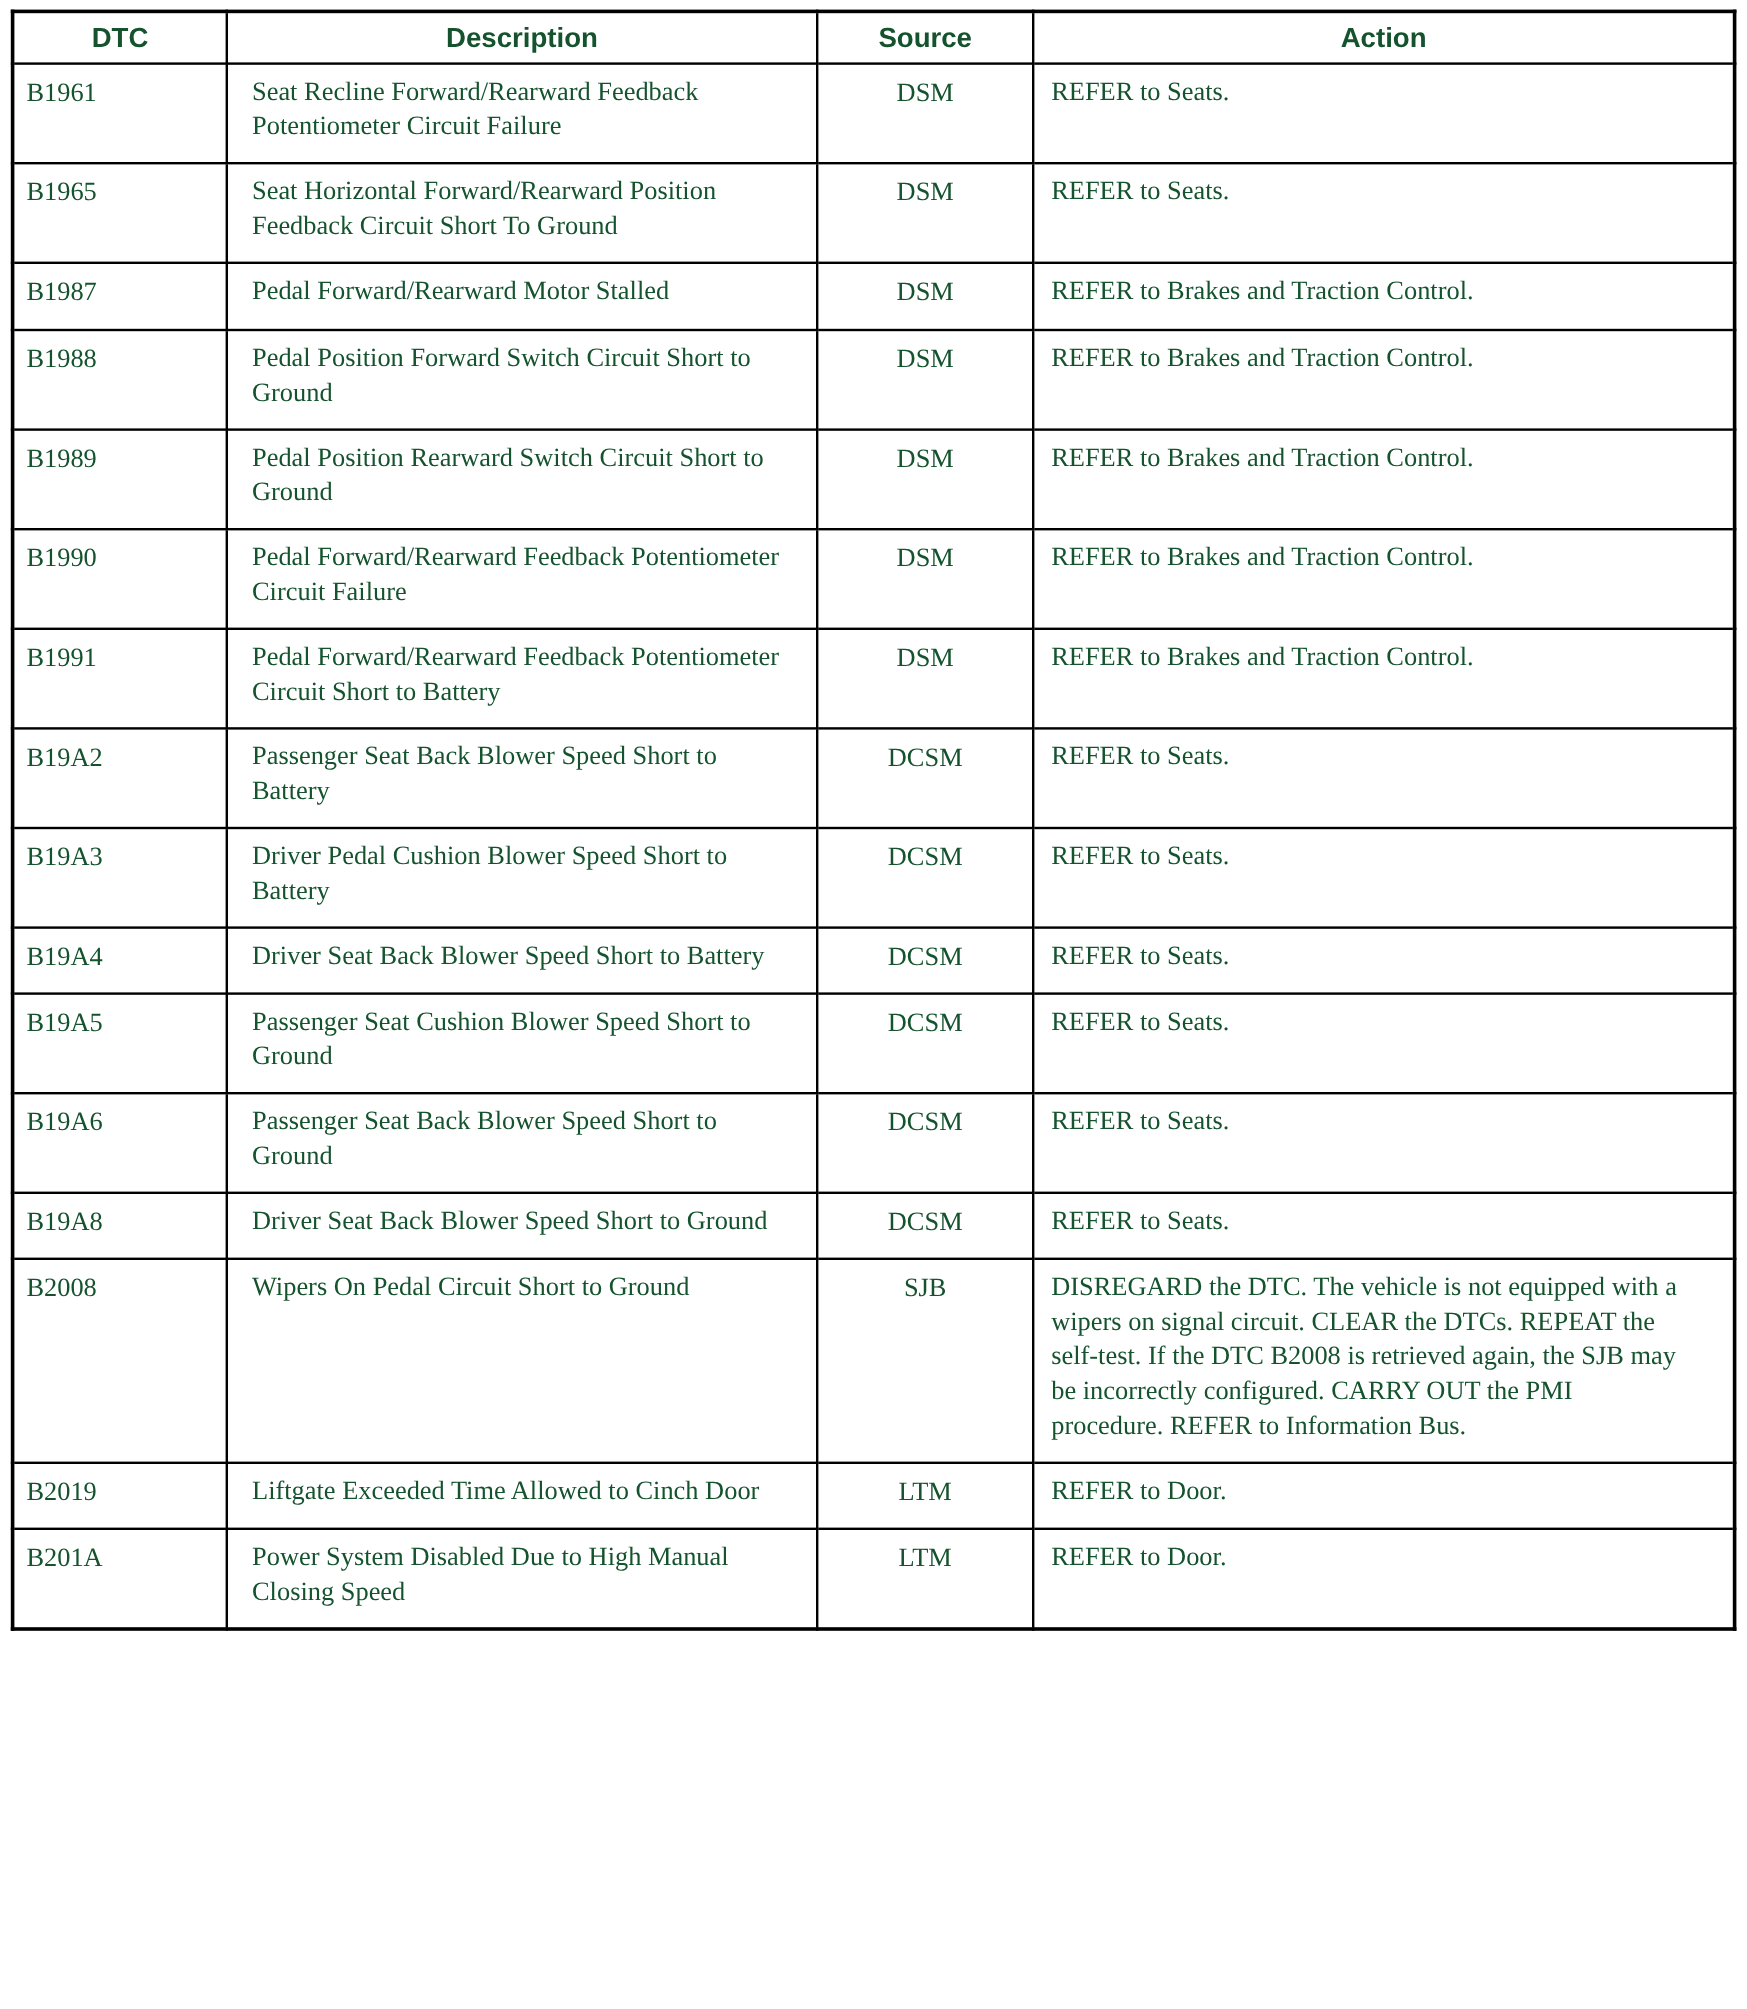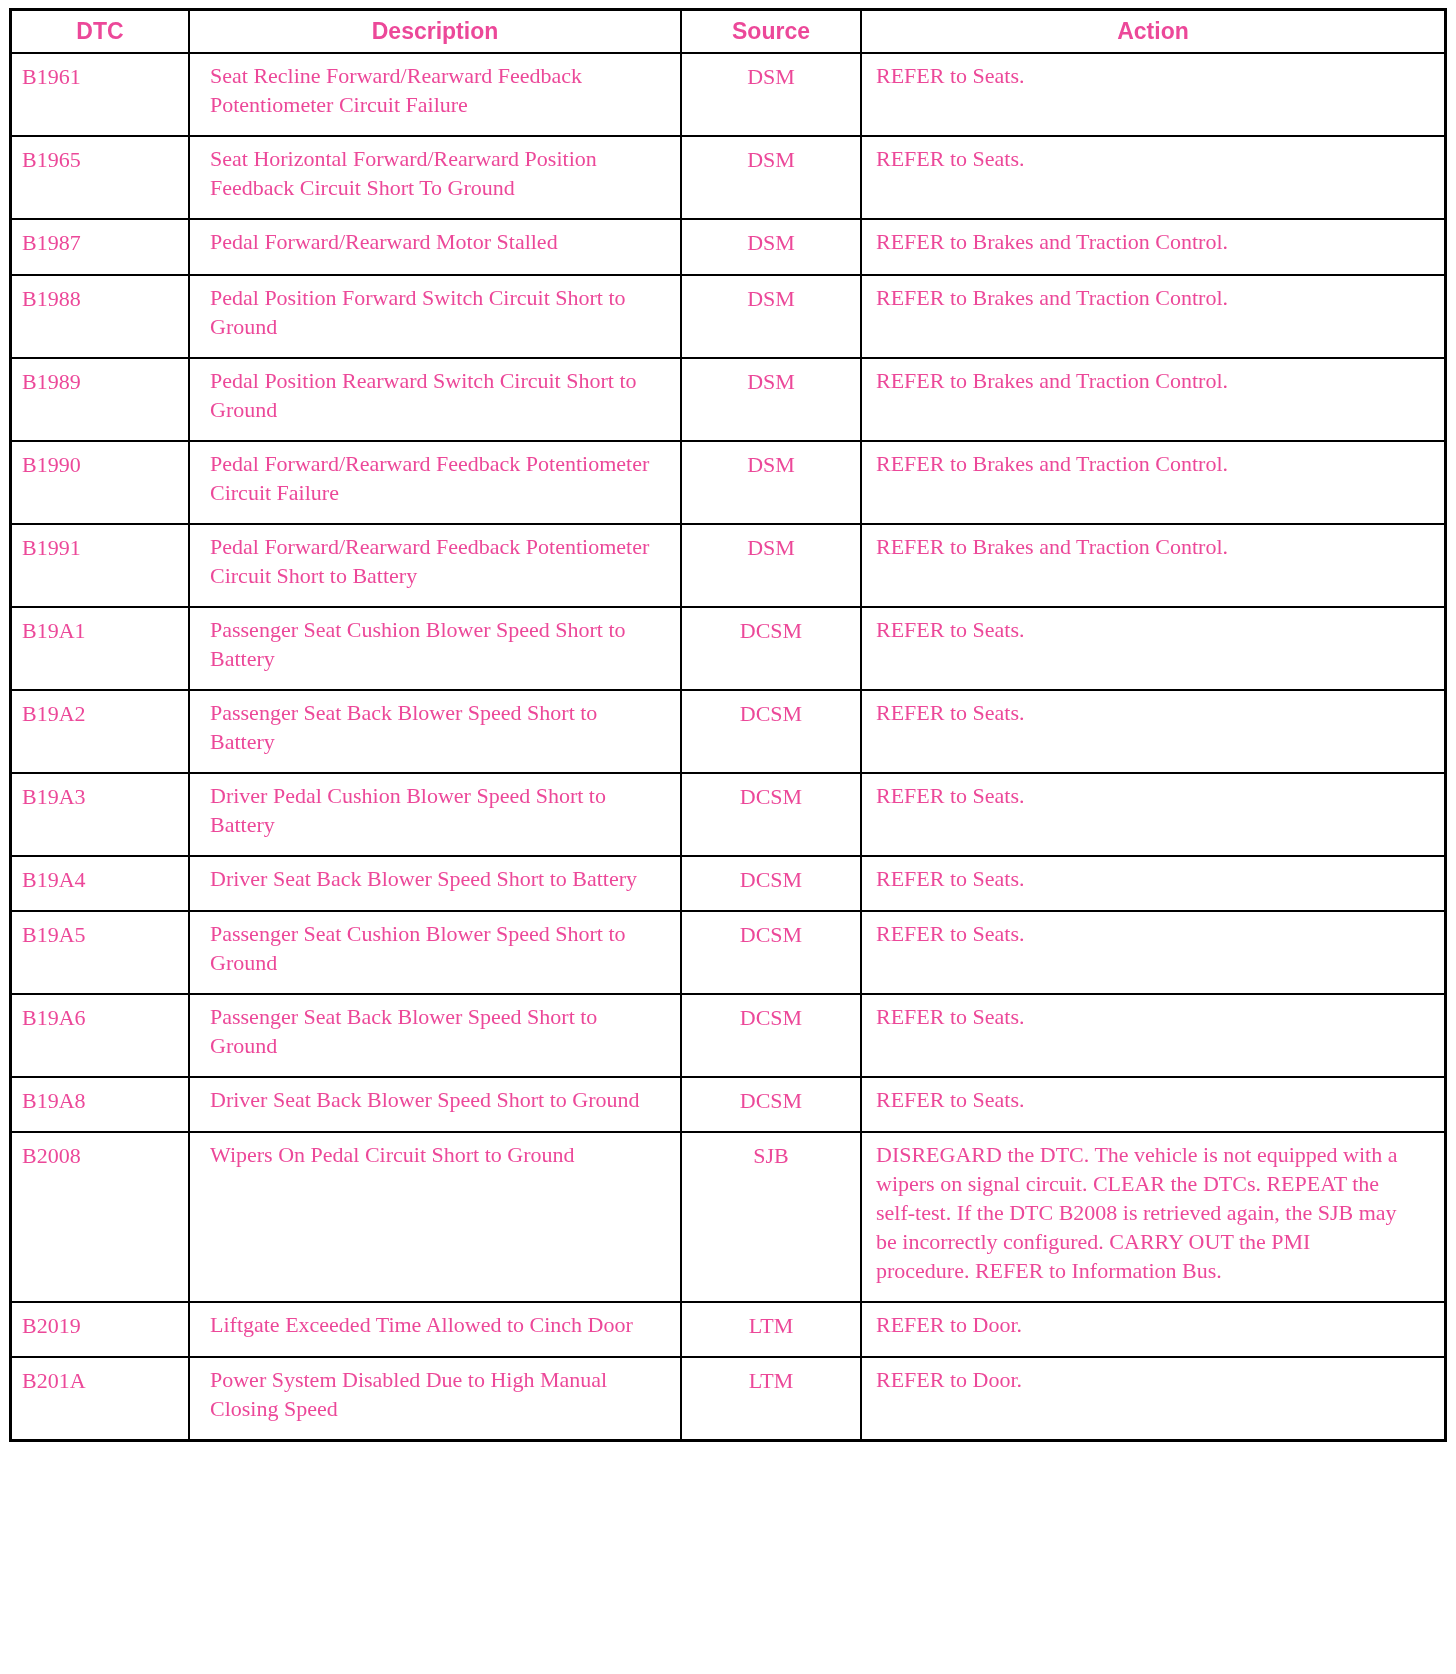--- a/index.html
+++ b/index.html
@@ -7,21 +7,21 @@
     padding: 0;
     background: #ffffff;
   }
   .page {
     width: 1456px;
     height: 1674px;
     box-sizing: border-box;
     padding: 8px 9px;
     background: #ffffff;
     font-family: "Liberation Serif", serif;
-    color: #ec4899;
+    color: #14532d;
   }
   table.dtc-table {
     border-collapse: collapse;
     width: 100%;
     table-layout: fixed;
     border: 3px solid #000000;
   }
   th, td {
     border: 2px solid #000000;
     vertical-align: top;
@@ -111,26 +111,20 @@
           <td class="col-source">DSM</td>
           <td class="col-action">REFER to Brakes and Traction Control.</td>
         </tr>
         <tr>
           <td class="col-dtc">B1991</td>
           <td class="col-description">Pedal Forward/Rearward Feedback Potentiometer Circuit Short to Battery</td>
           <td class="col-source">DSM</td>
           <td class="col-action">REFER to Brakes and Traction Control.</td>
         </tr>
         <tr>
-          <td class="col-dtc">B19A1</td>
-          <td class="col-description">Passenger Seat Cushion Blower Speed Short to Battery</td>
-          <td class="col-source">DCSM</td>
-          <td class="col-action">REFER to Seats.</td>
-        </tr>
-        <tr>
           <td class="col-dtc">B19A2</td>
           <td class="col-description">Passenger Seat Back Blower Speed Short to Battery</td>
           <td class="col-source">DCSM</td>
           <td class="col-action">REFER to Seats.</td>
         </tr>
         <tr>
           <td class="col-dtc">B19A3</td>
           <td class="col-description">Driver Pedal Cushion Blower Speed Short to Battery</td>
           <td class="col-source">DCSM</td>
           <td class="col-action">REFER to Seats.</td>

